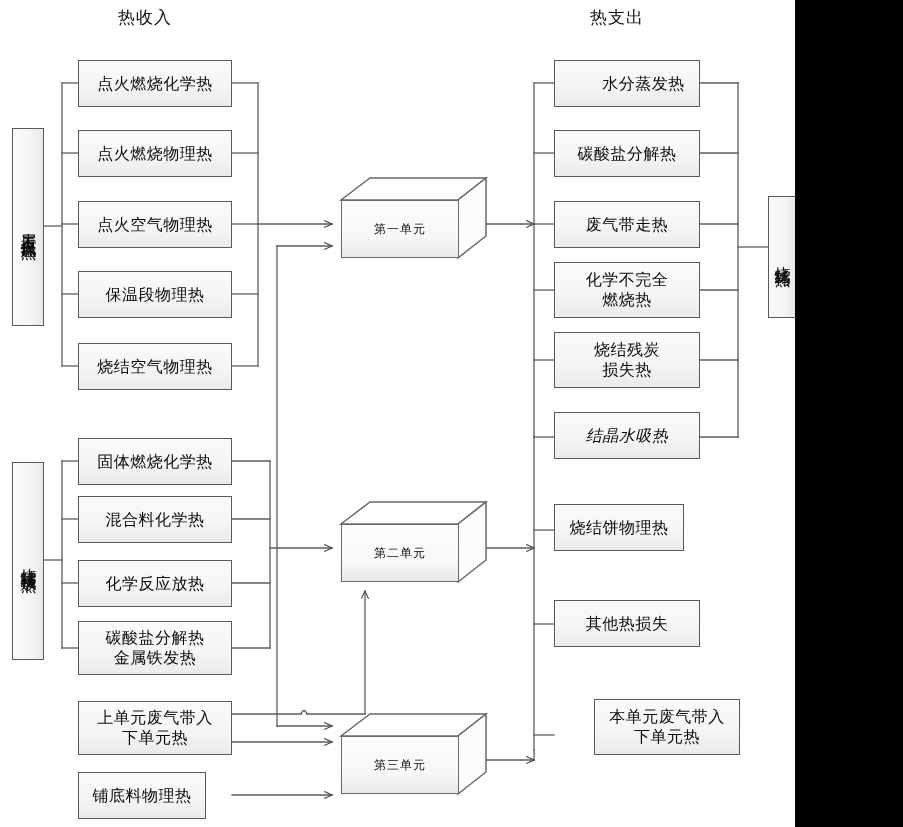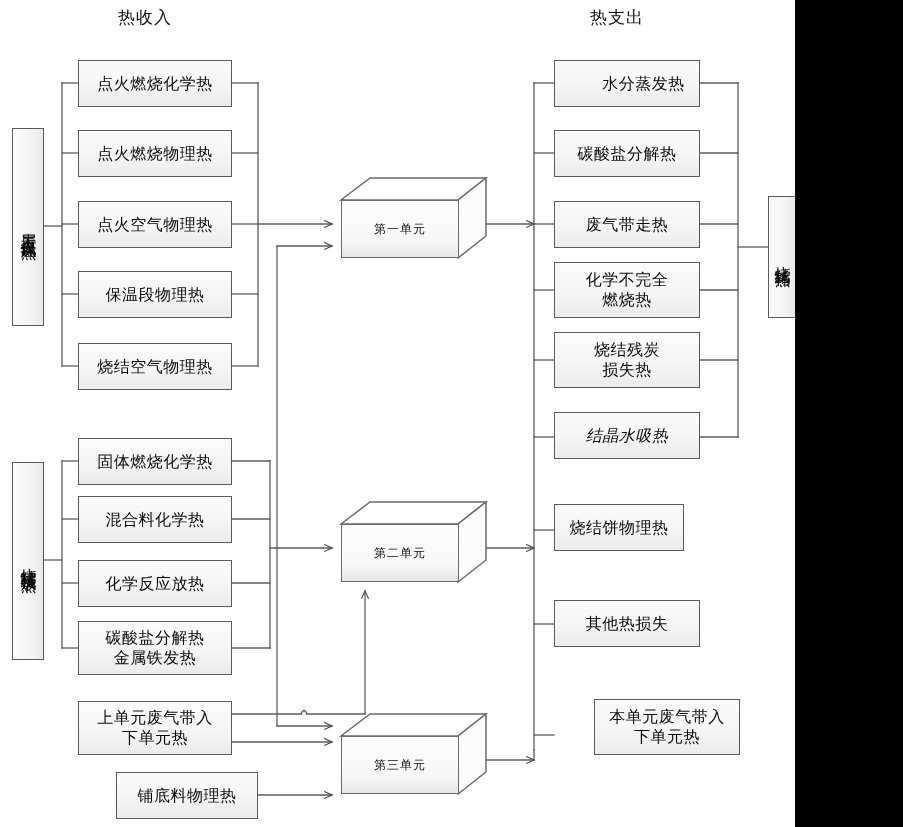--- a/index.html
+++ b/index.html
@@ -176,21 +176,21 @@
     <span>化学反应放热</span>
   </div>
   <div class="bx" style="left:78px;top:621px;width:154px;height:54px;flex-direction:column;">
     <span>碳酸盐分解热</span>
     <span>金属铁发热</span>
   </div>
   <div class="bx" style="left:78px;top:701px;width:154px;height:54px;flex-direction:column;">
     <span>上单元废气带入</span>
     <span>下单元热</span>
   </div>
-  <div class="bx" style="left:78px;top:772px;width:142px;height:47px;margin-left:38px;">
+  <div class="bx" style="left:78px;top:772px;width:128px;height:47px;">
     <span>铺底料物理热</span>
   </div>
 
   <div class="unit" style="left:336px;top:176px;width:160px;height:90px;">
     <svg width="160" height="90">
       <path d="M5,24 L34,2 L150,2 L122,24 Z" fill="#ffffff" stroke="#6a6a6a" stroke-width="1.5"></path>
       <path d="M122,24 L150,2 L150,60 L122,82 Z" fill="#fcfcfc" stroke="#6a6a6a" stroke-width="1.5"></path>
     </svg>
     <div class="face" style="left:5px;top:24px;width:118px;height:58px;">
       <span>第一单元</span>

